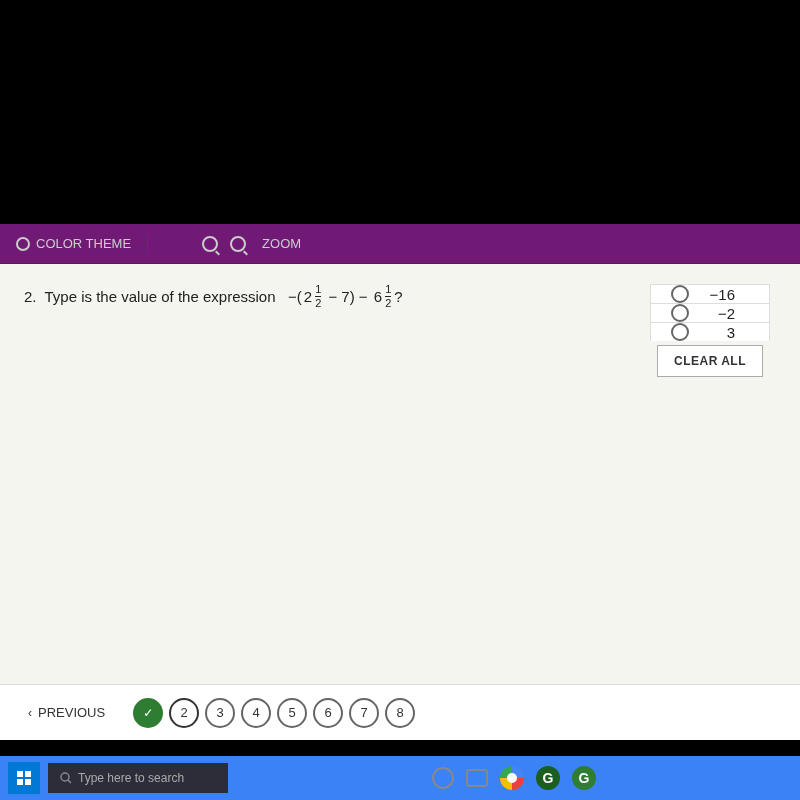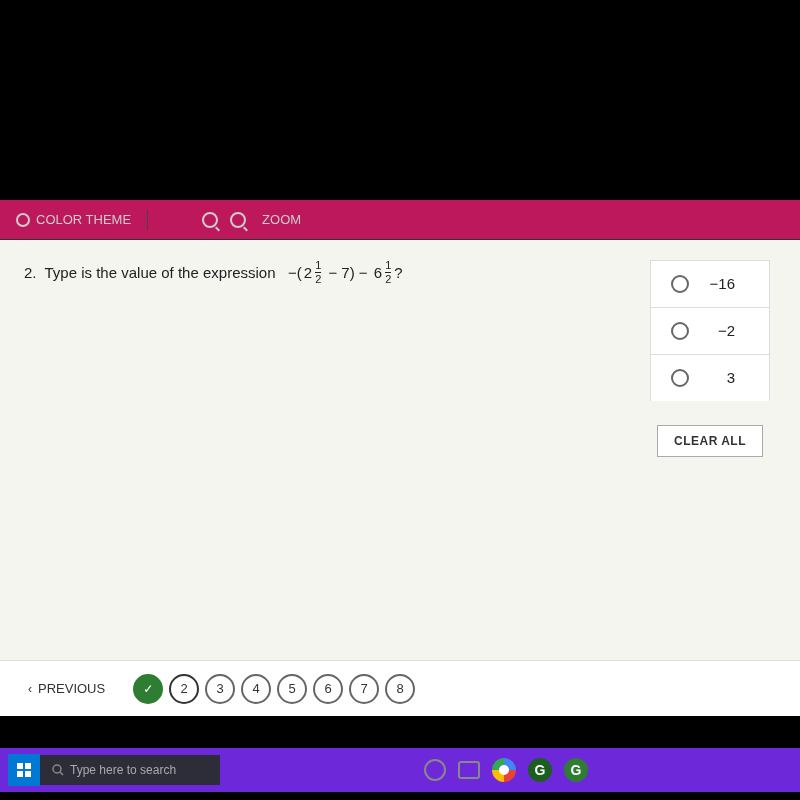--- a/index.html
+++ b/index.html
@@ -15,27 +15,28 @@
     
     .top-black {
       width: 100%;
       height: 200px;
       background: #000;
     }
 
     
     .toolbar {
       width: 100%;
-      background: #be185d;
+      background: #701a75;
       border-bottom: 1px solid #333;
       padding: 8px 16px;
       display: flex;
       align-items: center;
       gap: 16px;
       height: 40px;
+      margin-top: 24px;
     }
 
     .toolbar-item {
       display: flex;
       align-items: center;
       gap: 6px;
       color: #ccc;
       font-size: 13px;
       cursor: pointer;
     }
@@ -140,25 +141,25 @@
       position: absolute;
       right: 30px;
       top: 20px;
       display: flex;
       flex-direction: column;
       gap: 0;
     }
 
     .answer-option {
       display: flex;
-      align-items: flex-start;
+      align-items: flex-end;
       background: #fff;
       border: 1px solid #ddd;
       border-bottom: none;
-      padding: 14px 20px;
+      padding: 0 20px;
       gap: 16px;
       min-width: 120px;
       cursor: pointer;
     }
 
     .answer-option:last-of-type {
       border-bottom: 1px solid #ddd;
     }
 
     .radio-circle {
@@ -251,27 +252,28 @@
       border-color: #333;
     }
 
     .page-btn .page-num {
       font-size: 13px;
     }
 
     
     .taskbar {
       width: 100%;
-      background: #6d28d9;
+      background: #3b82f6;
       height: 44px;
       display: flex;
       align-items: center;
       padding: 0 8px;
+      gap: 8px;
       position: absolute;
-      bottom: 8px;
+      bottom: 0;
     }
 
     .taskbar-start {
       width: 32px;
       height: 32px;
       background: #0078d4;
       display: flex;
       align-items: center;
       justify-content: center;
       cursor: pointer;
@@ -405,21 +407,21 @@
     </div>
     <div class="answer-option">
       <div class="radio-circle"></div>
       <span class="answer-value">−2</span>
     </div>
     <div class="answer-option">
       <div class="radio-circle"></div>
       <span class="answer-value">3</span>
     </div>
 
-    <div style="margin-top:24px; display:flex; justify-content:center;">
+    <div style="margin-top:4px; display:flex; justify-content:center;">
       <button class="clear-all-btn">CLEAR ALL</button>
     </div>
   </div>
 
 </div>
 
 <div class="bottom-nav">
   <div class="prev-btn">
     <span class="prev-chevron">‹</span>
     <span>PREVIOUS</span>

